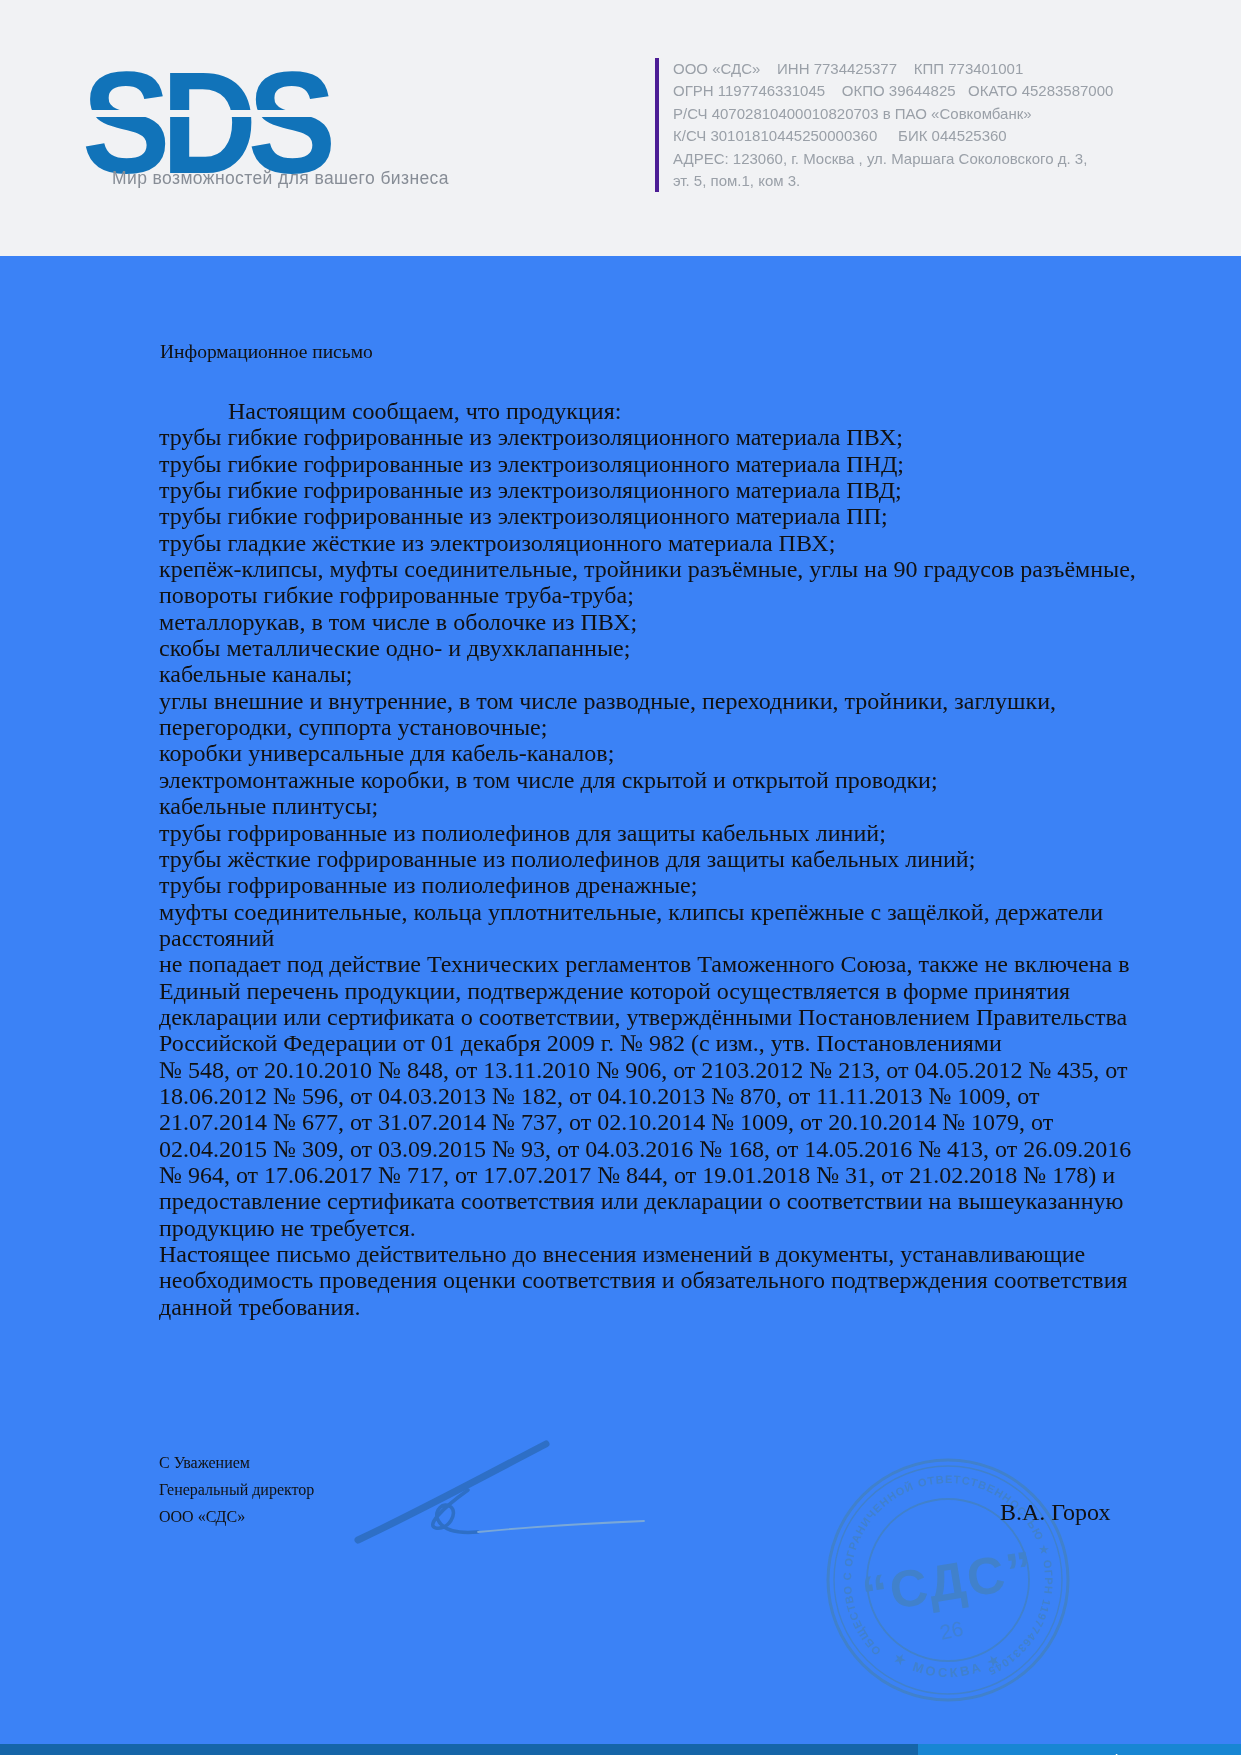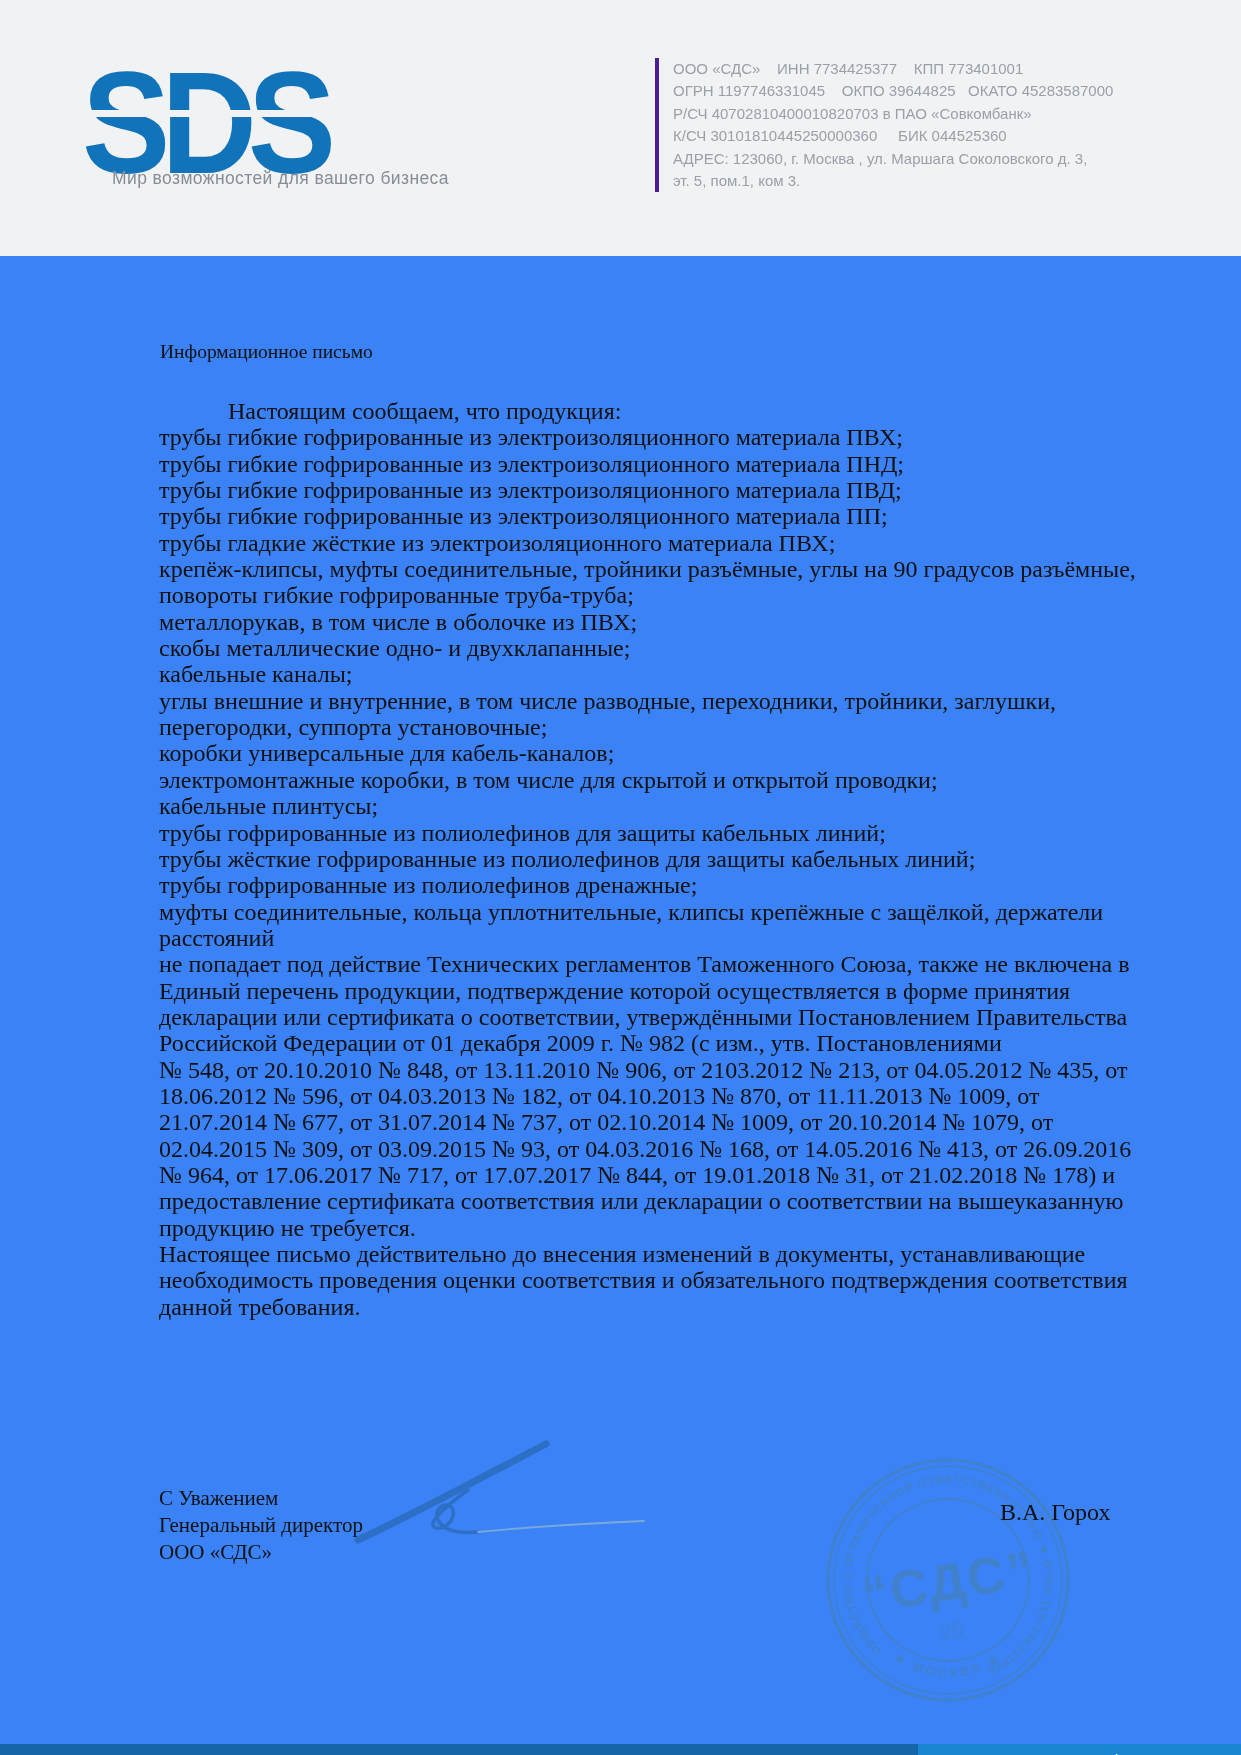--- a/index.html
+++ b/index.html
@@ -38,21 +38,21 @@
   }
   .body-block {
     position:absolute; left:159px; top:398px; width:950px;
     font-size:24px; line-height:26.35px; color:#111;
   }
   .body-line { white-space:nowrap; }
   .body-intro { text-indent:69px; white-space:nowrap; }
   
   .closing-block {
     position:absolute; left:159px; top:1449px;
-    font-size:21px; line-height:27px; color:#111;margin-top:36px;
+    font-size:16px; line-height:27px; color:#111;
   }
   .sig-svg { position:absolute; left:338px; top:1428px; }
   .sig-name { position:absolute; left:1000px; top:1499px; font-size:24px; color:#111; z-index:5;text-align:center; }
   
   .stamp-svg { position:absolute; left:822px; top:1454px; opacity:0.9; }
   .stamp-ring-text { font-family:"Liberation Sans", sans-serif; font-size:11px; letter-spacing:1.1px; font-weight:bold; }
   .stamp-bottom-text { font-family:"Liberation Sans", sans-serif; font-size:13px; letter-spacing:3px; font-weight:bold; }
   .stamp-center-text { font-family:"Liberation Sans", sans-serif; font-weight:bold; font-size:52px; letter-spacing:2px; }
   .stamp-number { font-family:"Liberation Sans", sans-serif; font-size:21px; }
   

